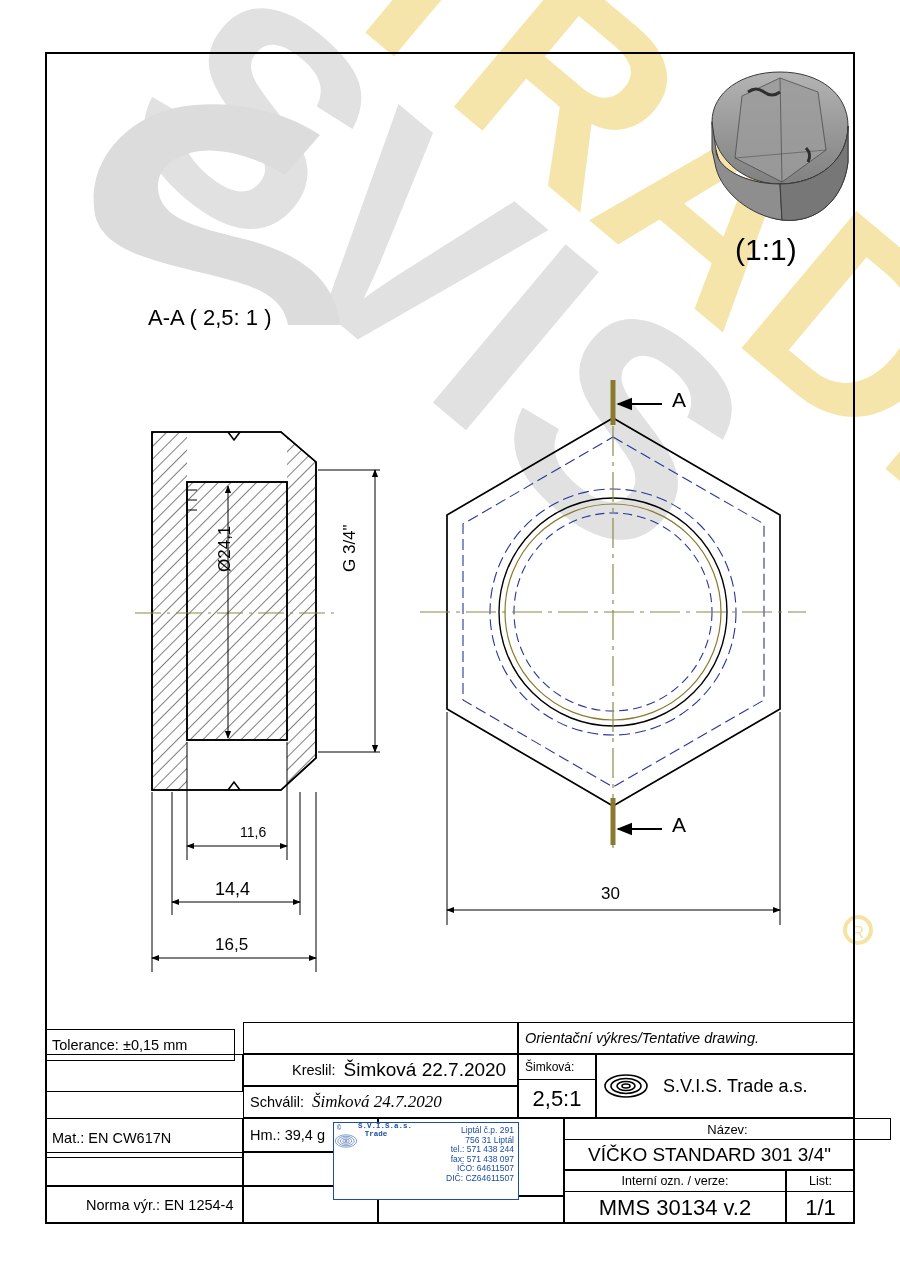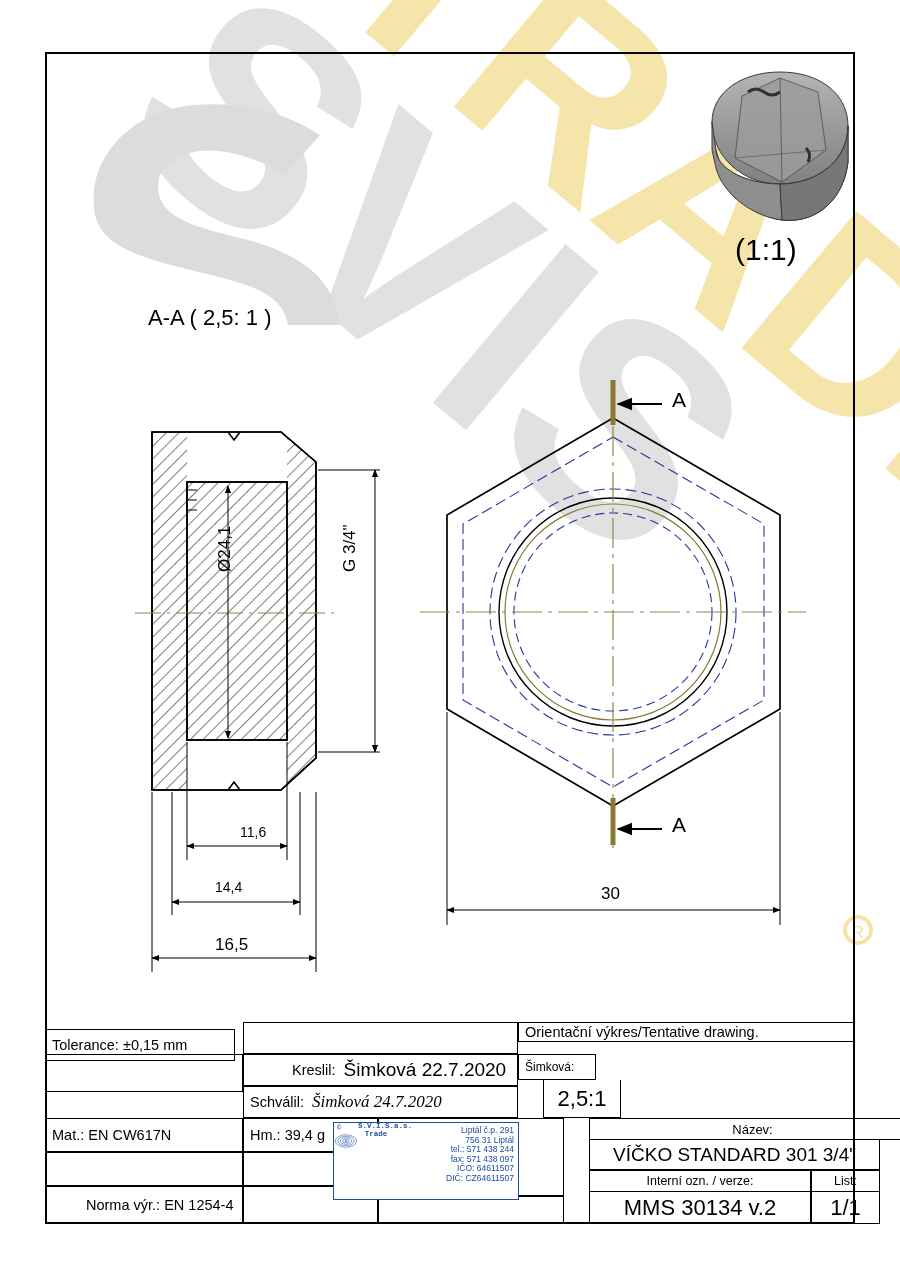--- a/index.html
+++ b/index.html
@@ -13,30 +13,30 @@
 
   .dwg{position:absolute;left:0;top:0;width:900px;height:1288px;z-index:3;pointer-events:none;}
 
   
   .lbl{position:absolute;z-index:4;font-family:"Liberation Sans",sans-serif;color:#000;white-space:nowrap;}
   .scale11{left:735px;top:233px;font-size:30px;}
   .sect-title{left:148px;top:305px;font-size:22px;}
   .markA1{left:672px;top:388px;font-size:21px;}
   .markA2{left:672px;top:813px;font-size:21px;}
   .dim-116{left:240px;top:824px;font-size:14px;}
-  .dim-144{left:215px;top:879px;font-size:14px;}
+  .dim-144{left:215px;top:879px;font-size:18px;}
   .dim-165{left:215px;top:935px;font-size:17px;}
   .dim-30{left:601px;top:884px;font-size:17px;}
   .dim-d241{left:215px;top:572px;font-size:17px;transform:rotate(-90deg);transform-origin:left top;}
   .dim-g34{left:340px;top:572px;font-size:17px;transform:rotate(-90deg);transform-origin:left top;}
 
   
   .tb{position:absolute;left:45px;top:1022px;width:810px;height:202px;z-index:5;box-sizing:border-box;}
   .tb .cell{position:absolute;box-sizing:border-box;border:1px solid #000;font-size:14.5px;display:flex;align-items:center;padding:0 6px;background:rgba(255,255,255,0.0);}
-  .tb .ctr{justify-content:center;margin-left:25px;}
+  .tb .ctr{justify-content:center;}
 
   .hand{font-family:"Liberation Serif",serif;font-style:italic;font-size:17px;}
   .bigname{font-size:19px;}
   .scaleval{font-size:22px;font-weight:normal;}
 
   
   .swirl{width:46px;height:26px;flex:0 0 auto;}
 
   
   .stamp{position:absolute;left:333px;top:1122px;width:186px;height:78px;border:1.5px solid #1b4ea0;box-sizing:border-box;color:#1b4ea0;font-size:8.5px;line-height:1.12;z-index:6;background:#fff;display:flex;}
@@ -185,21 +185,21 @@
 <div class="lbl dim-30">30</div>
 <div class="lbl dim-d241">Ø24,1</div>
 <div class="lbl dim-g34">G 3/4"</div>
 
 <div class="tb">
 
   <div class="cell" style="left:0;top:7px;width:190px;height:32px;">
     <span>Tolerance: ±0,15 mm</span>
   </div>
   <div class="cell" style="left:198px;top:0;width:275px;height:32px;"></div>
-  <div class="cell" style="left:473px;top:0;width:337px;height:20px;">
+  <div class="cell" style="left:473px;top:0;width:337px;height:32px;font-style:italic;">
     <span>Orientační výkres/Tentative drawing.</span>
   </div>
 
   <div class="cell" style="left:0;top:32px;width:198px;height:38px;"></div>
 
   <div class="cell" style="left:198px;top:32px;width:275px;height:32px;padding-left:48px;">
     <span style="margin-right:8px;">Kreslil:</span>
     <span class="bigname">Šimková 22.7.2020</span>
   </div>
 
@@ -208,22 +208,33 @@
     <span class="hand">Šimková 24.7.2020</span>
   </div>
 
   <div class="cell" style="left:473px;top:32px;width:78px;height:26px;font-size:12px;">
     <span>Šimková:</span>
   </div>
   <div class="cell ctr" style="left:473px;top:58px;width:78px;height:38px;border-top:none;">
     <span class="scaleval">2,5:1</span>
   </div>
 
-
-  <div class="cell" style="left:0;top:96px;width:198px;height:34px;">
+  <div class="cell" style="left:551px;top:32px;width:259px;height:64px;">
+    <svg class="swirl" viewBox="0 0 46 26">
+      <g fill="none" stroke="#000" stroke-width="1.6">
+        <ellipse cx="23" cy="13" rx="21" ry="11"></ellipse>
+        <ellipse cx="23" cy="13" rx="15" ry="7.5"></ellipse>
+        <ellipse cx="23" cy="13" rx="9" ry="4.5"></ellipse>
+        <ellipse cx="23" cy="13" rx="4" ry="2"></ellipse>
+      </g>
+    </svg>
+    <span style="margin-left:14px;font-size:18px;">S.V.I.S. Trade a.s.</span>
+  </div>
+
+  <div class="cell" style="left:0;top:96px;width:198px;height:40px;">
     <span>Mat.: EN CW617N</span>
   </div>
   <div class="cell" style="left:198px;top:96px;width:135px;height:34px;">
     <span>Hm.: 39,4 g</span>
   </div>
   <div class="cell" style="left:333px;top:96px;width:186px;height:78px;"></div>
 
   <div class="cell ctr" style="left:519px;top:96px;width:327px;height:22px;font-size:13px;justify-content:center;">
     <span>Název:</span>
   </div>

